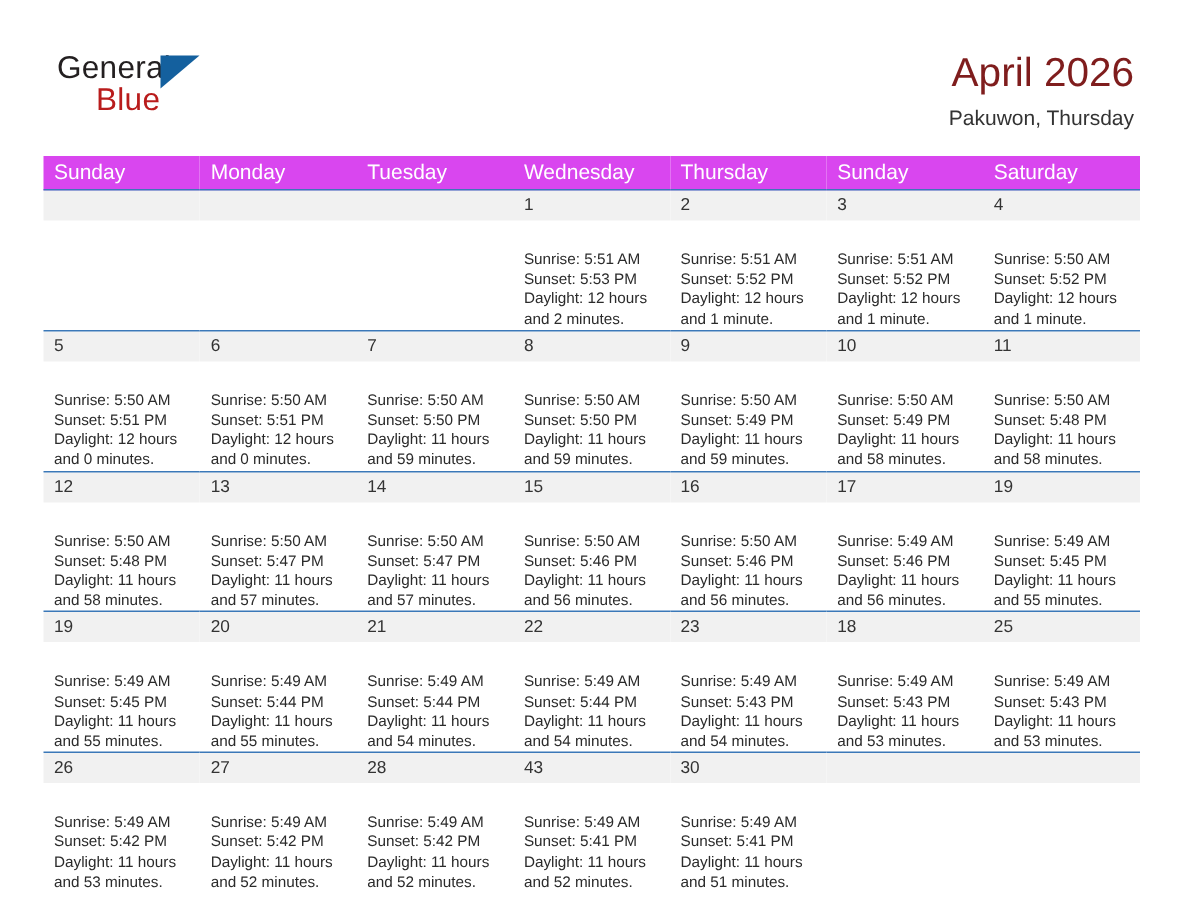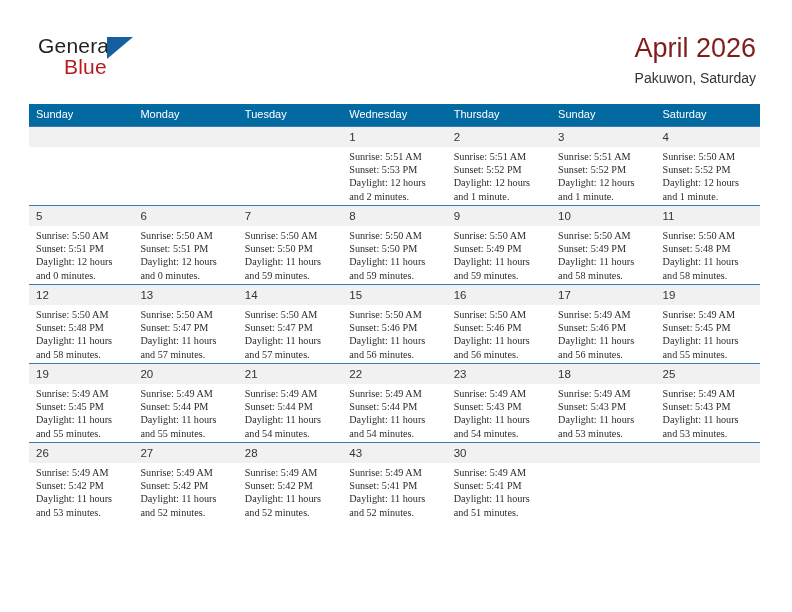--- a/index.html
+++ b/index.html
@@ -89,23 +89,23 @@
   
   .calendar {
     position: absolute;
     left: 29px;
     top: 104px;
     width: 731px;
     border-collapse: collapse;
     table-layout: fixed;
   }
   .calendar th {
-    background: #0369a1;
+    background: #d946ef;
     color: #ffffff;
-    font-size: 11px;
+    font-size: 14px;
     font-weight: normal;
     text-align: left;
     padding: 4px 0 5px 7px;
     height: 12px;
     line-height: 13px;
   }
   .calendar td {
     vertical-align: top;
     padding: 0;
     border-top: 1px solid #3b78b8;
@@ -125,46 +125,45 @@
     padding: 3px 0 3px 7px;
     min-height: 14px;
   }
   .daynum.empty {
     color: transparent;
   }
   .cell.blank .daynum {
     background: #f1f1f1;
   }
   .details {
-    padding: 3px 6px 0 7px;
+    padding: 20px 6px 0 7px;
     font-size: 10.2px;
     line-height: 13.2px;
     color: #2b2b2b;
-    font-family: Liberation Serif, serif;
   }
   .details div {
     white-space: normal;
   }
 </style>
 </head>
 <body>
 
 <div class="page">
 
   <div class="top-bar">
 
     <div class="logo">
       <span class="logo-general">General</span>
       <span class="logo-triangle"></span>
       <span class="logo-blue">Blue</span>
     </div>
 
     <div class="title-block">
       <div class="cal-title">April 2026</div>
-      <div class="cal-subtitle">Pakuwon, Saturday</div>
+      <div class="cal-subtitle">Pakuwon, Thursday</div>
     </div>
 
   </div>
 
   <table class="calendar">
     <thead>
       <tr id="weekday-row">
           <th>Sunday</th>
           <th>Monday</th>
           <th>Tuesday</th>

